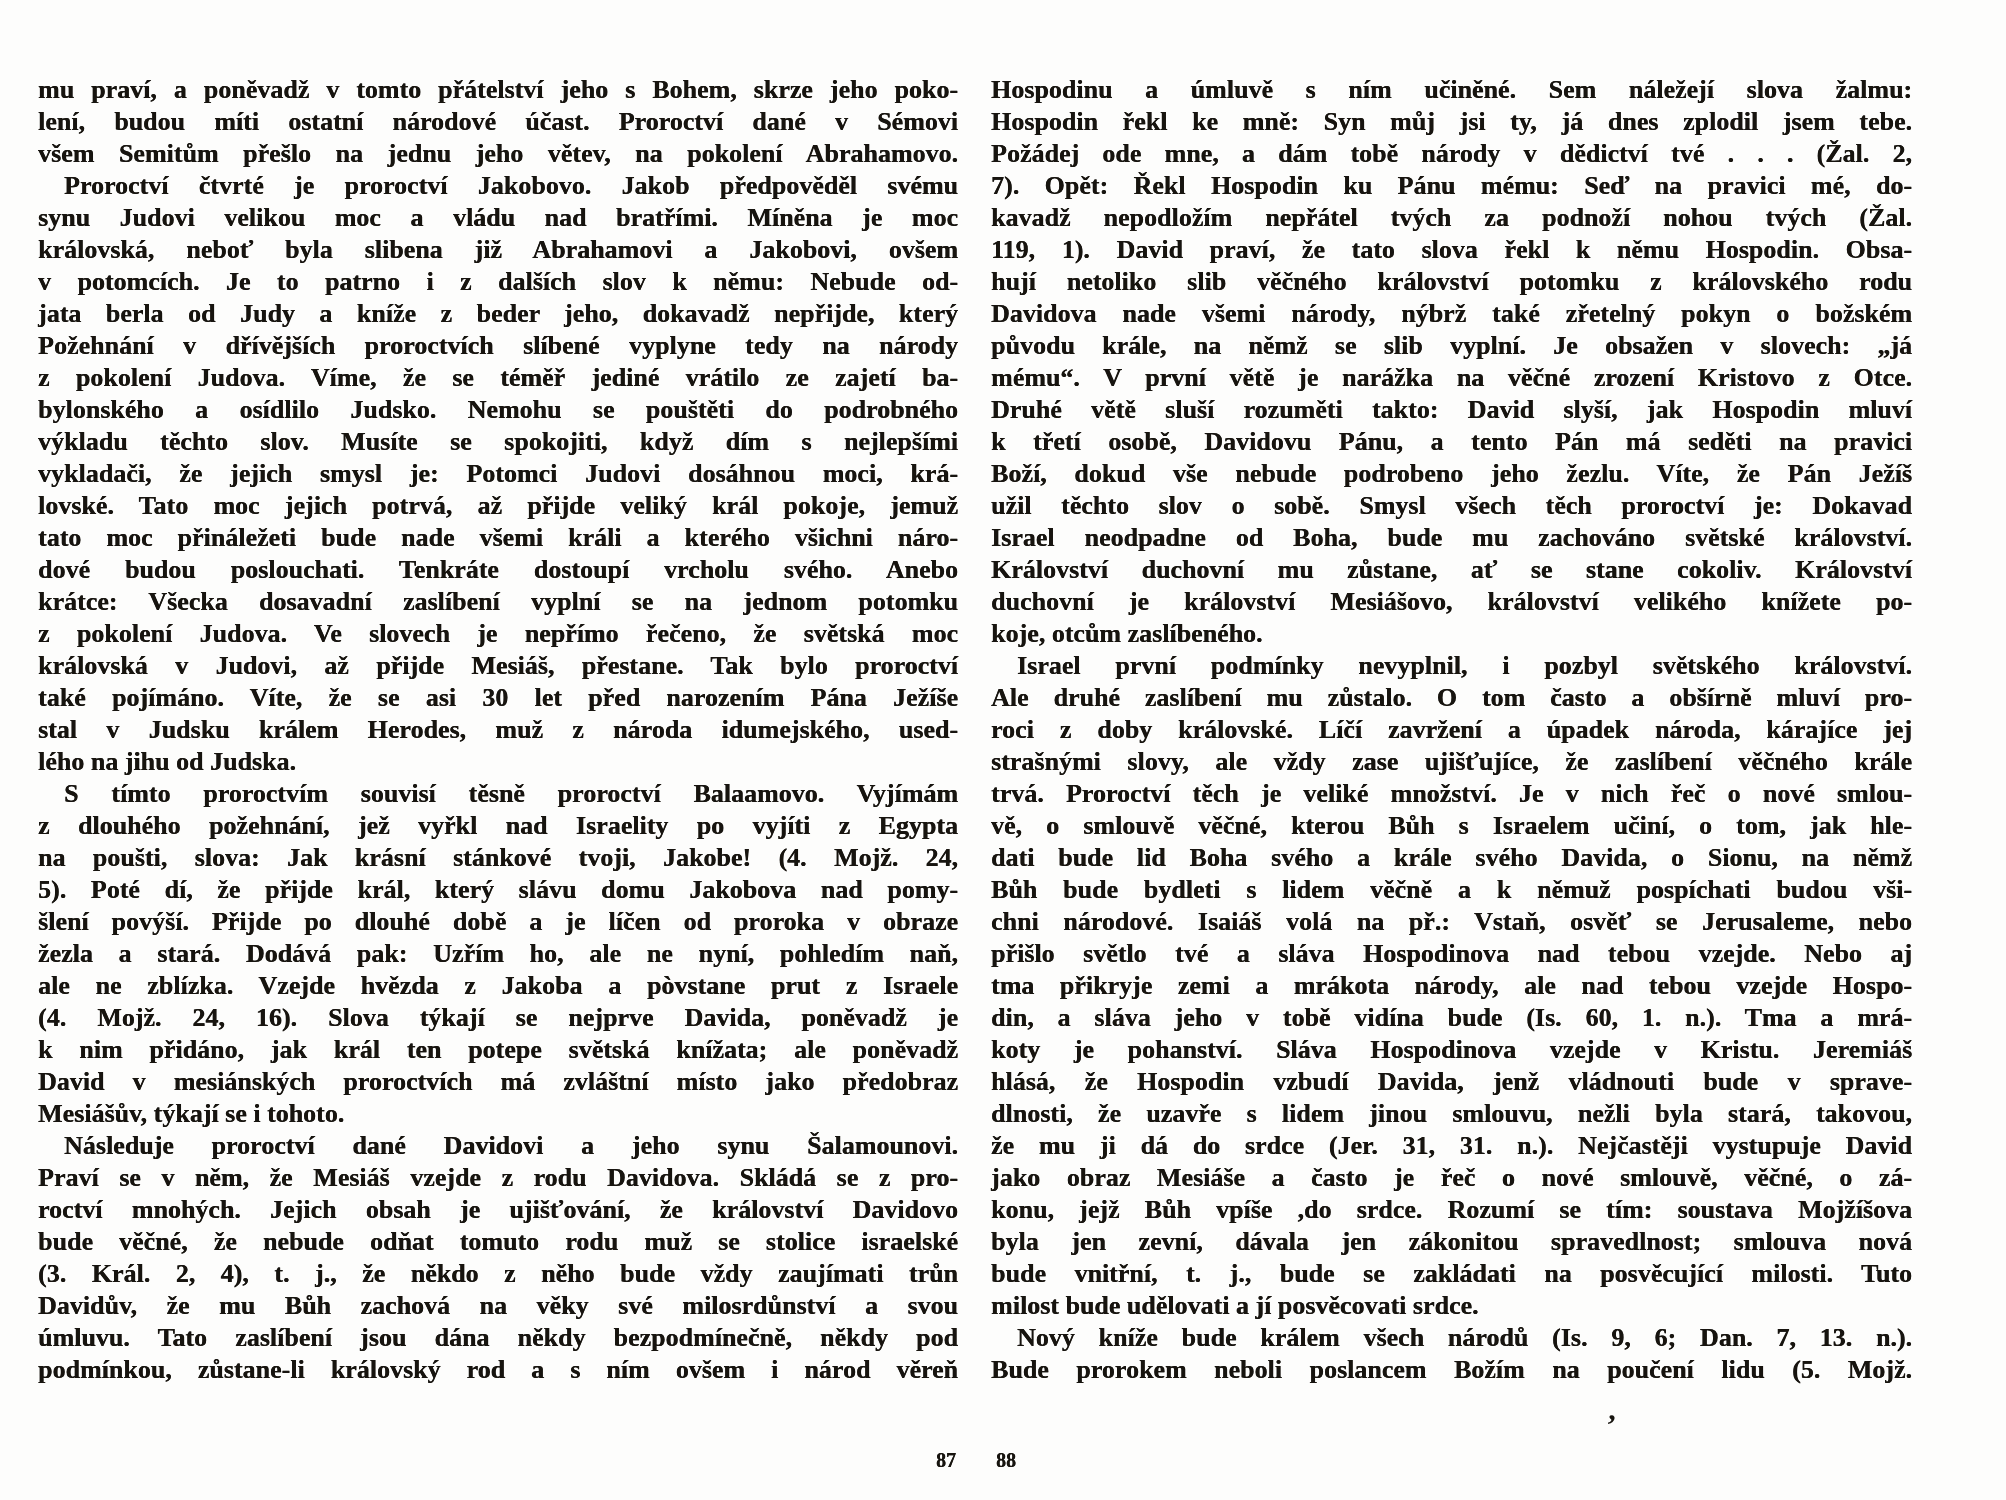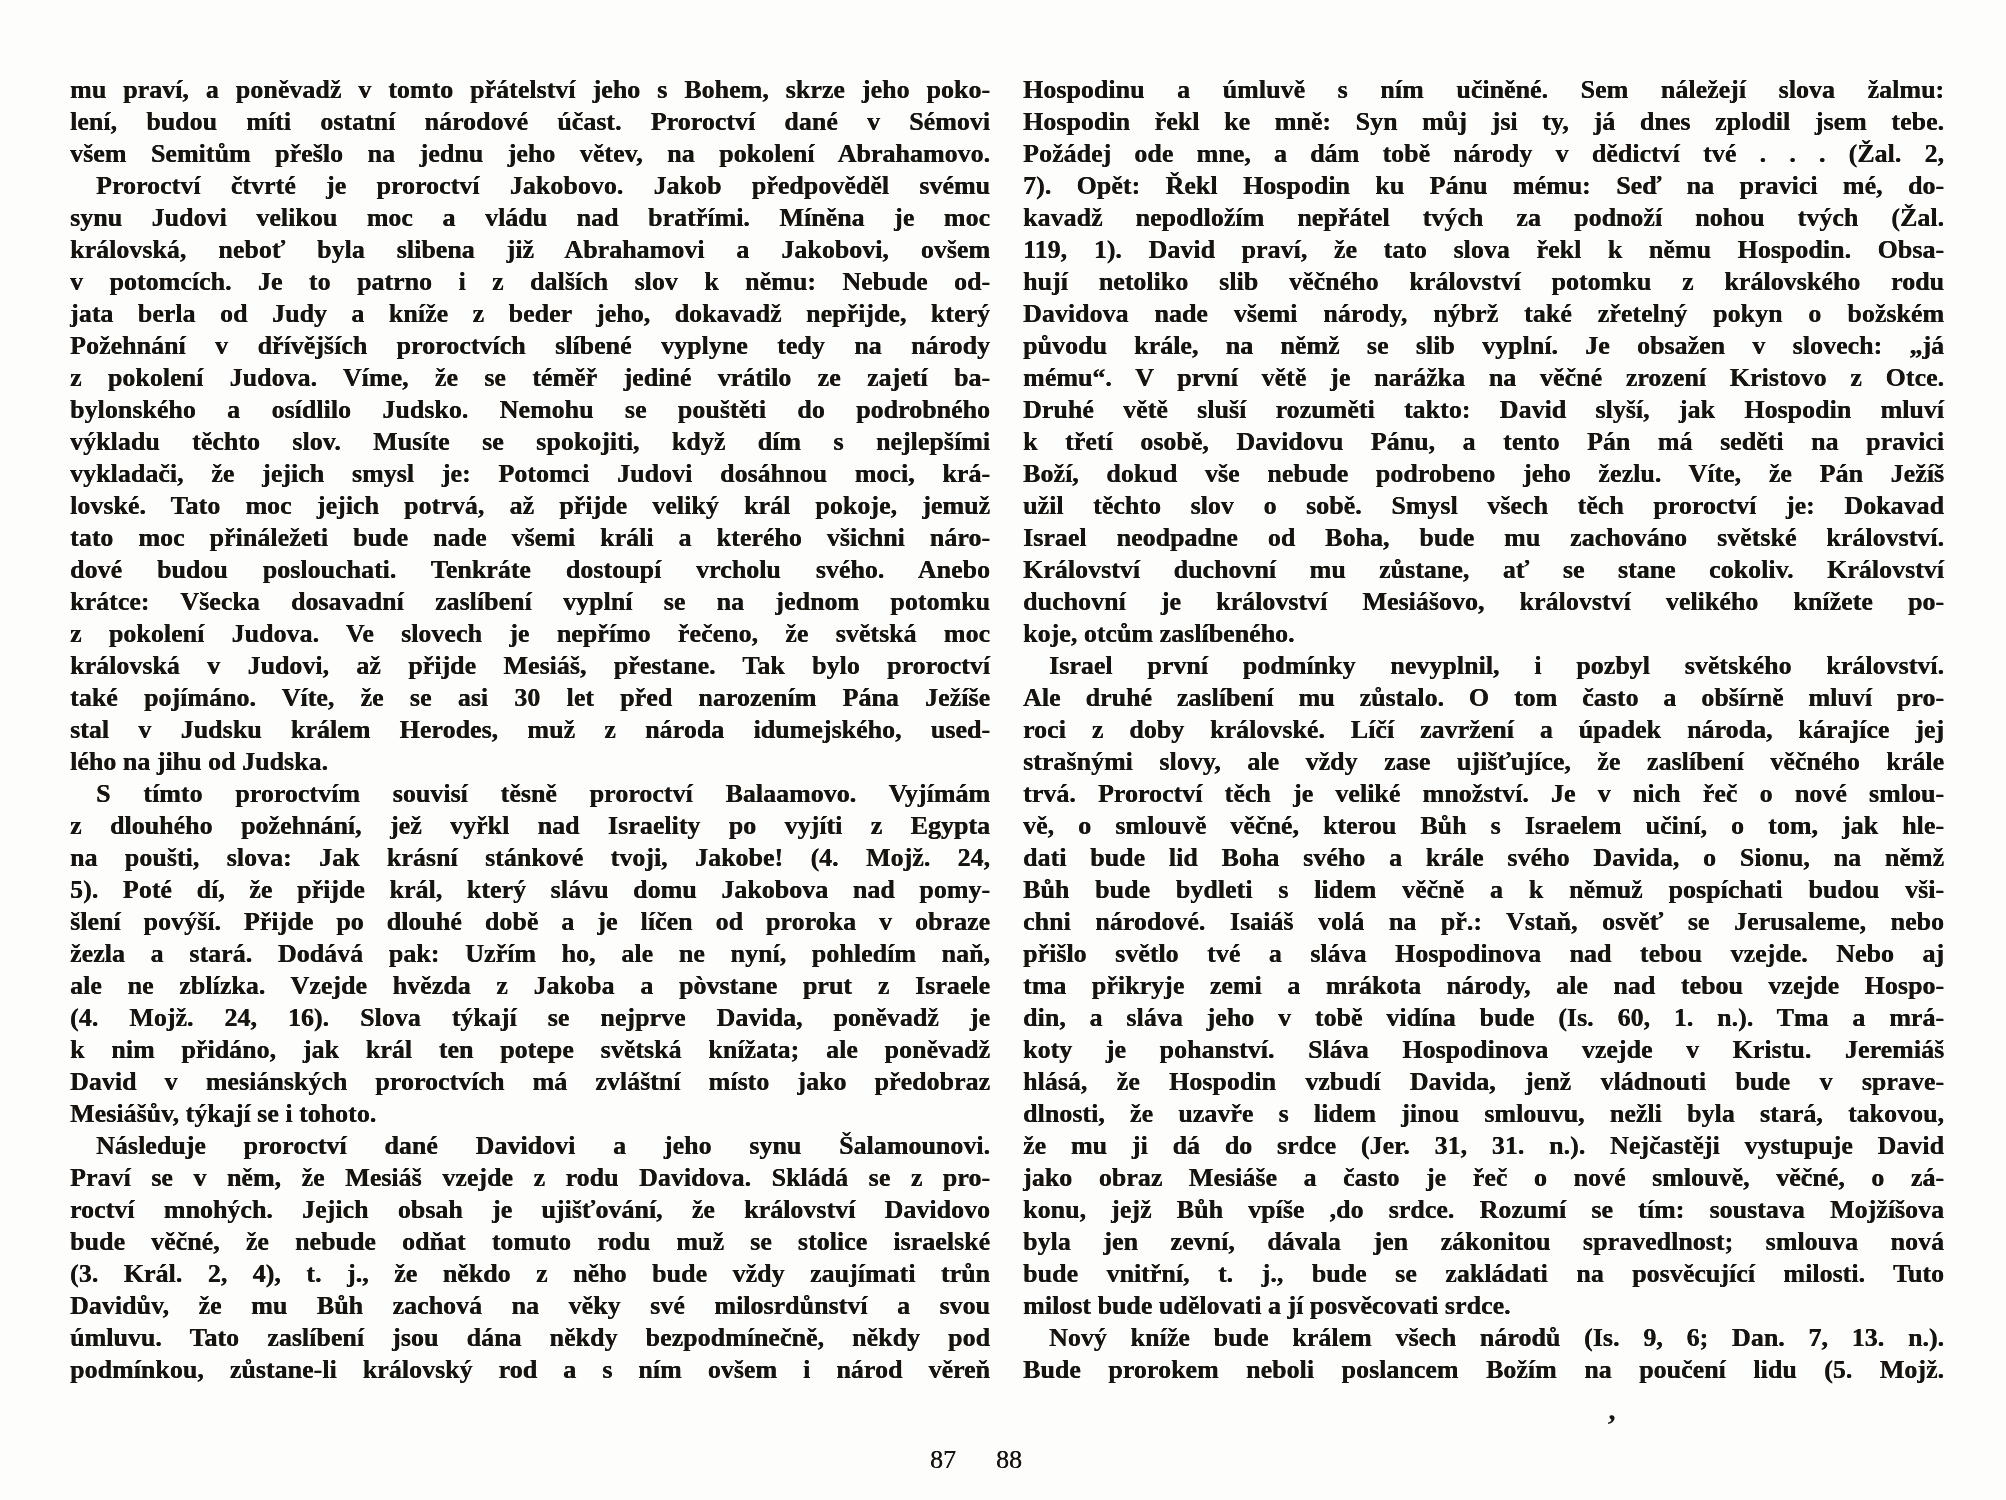--- a/index.html
+++ b/index.html
@@ -14,21 +14,20 @@
     overflow: hidden;
     font-family: "Liberation Serif", "DejaVu Serif", serif;
   }
   .spread {
     position: absolute;
     inset: 0;
   }
   .textcol {
     position: absolute;
     top: 74px;
-    margin-left: 32px;
   }
   .textcol.col-left  { left: 38px;   width: 920px; }
   .textcol.col-right { left: 991px; width: 921px; }
   .line {
     height: 32px;
     line-height: 32px;
     font-size: 26px;
     font-weight: 700;
     color: #17140f;
     text-shadow: 0.3px 0 0 currentColor;
@@ -36,22 +35,22 @@
     text-align-last: justify;
     white-space: normal;
   }
   .line.indent { text-indent: 26px; }
   .line.end    { text-align-last: left; }
   .pagenum {
     position: absolute;
     top: 1444px;
     height: 32px;
     line-height: 32px;
-    font-size: 26px;
-    font-weight: 400;
+    font-size: 20px;
+    font-weight: 700;
     color: #17140f;
     text-shadow: 0.3px 0 0 currentColor;
   }
   .pagenum.pn-left  { left: 38px; width: 918px; text-align: right; }
   .pagenum.pn-right { left: 996px; width: 920px; text-align: left; }
   .ink-speck {
     position: absolute;
     left: 1606px;
     top: 1410px;
     font-size: 30px;

